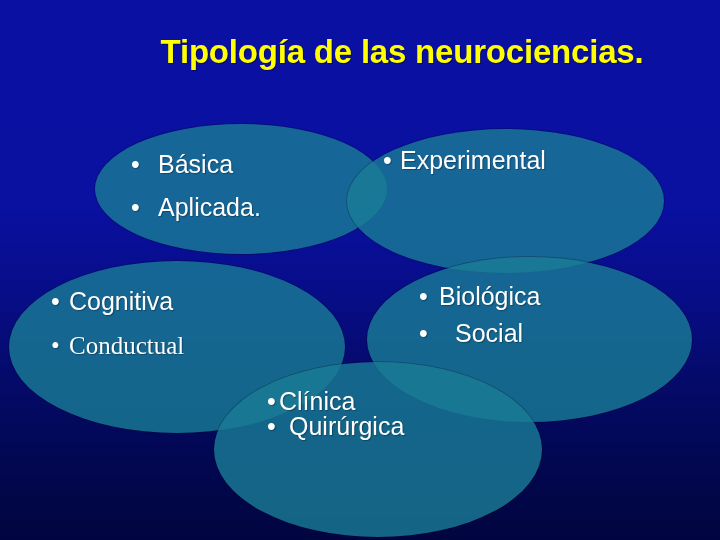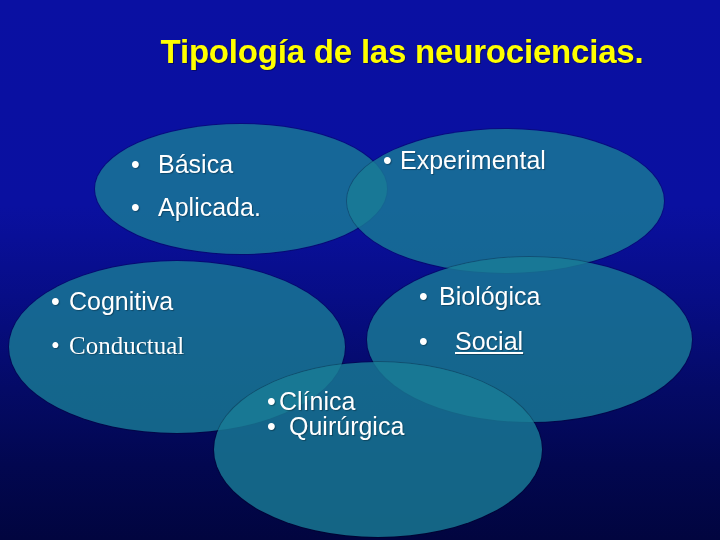--- a/index.html
+++ b/index.html
@@ -82,21 +82,21 @@
   
   #g-basica   .line + .line { margin-top: 18px; }
   #g-basica   .bul { width: 27px; }
 
   #g-teorica  .line + .line { margin-top: 18px; }
   #g-teorica  .bul { width: 17px; }
 
   #g-cogn     .line + .line { margin-top: 19px; font-family: Liberation Serif, serif; }
   #g-cogn     .bul { width: 18px; }
 
-  #g-biol     .line + .line { margin-top: 20px; text-decoration: underline; }
+  #g-biol     .line + .line { margin-top: 12px; }
   #g-biol     .bul { width: 20px; }
   #g-biol     .line:nth-child(2) .bul { width: 36px; }
 
   #g-clin     .line + .line { }
   #g-clin     .line:nth-child(1) .bul { width: 12px; }
   #g-clin     .line:nth-child(2) .bul { width: 22px; }
 </style>
 </head>
 <body>
 

